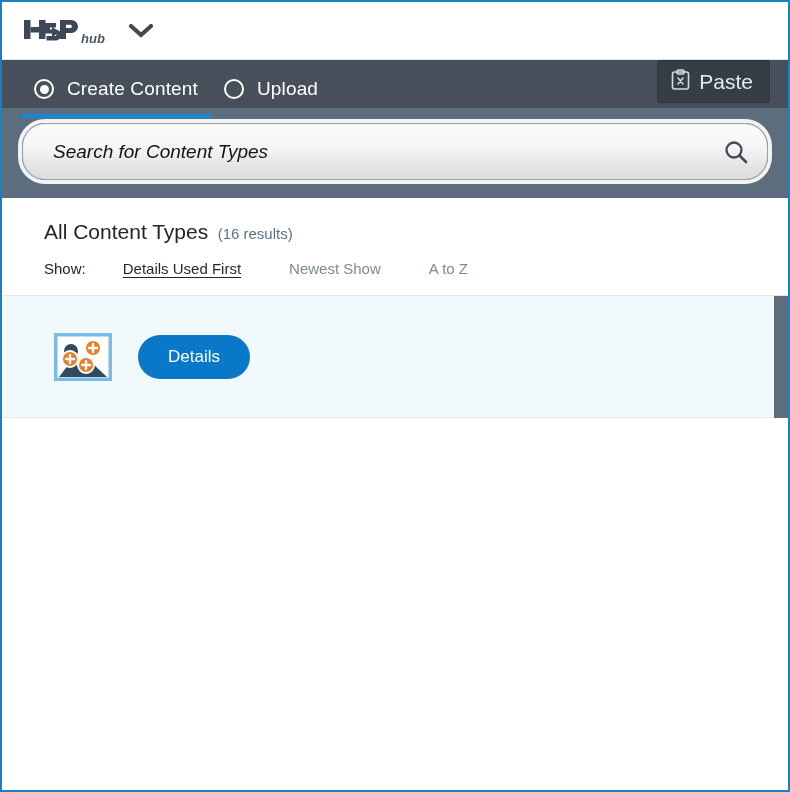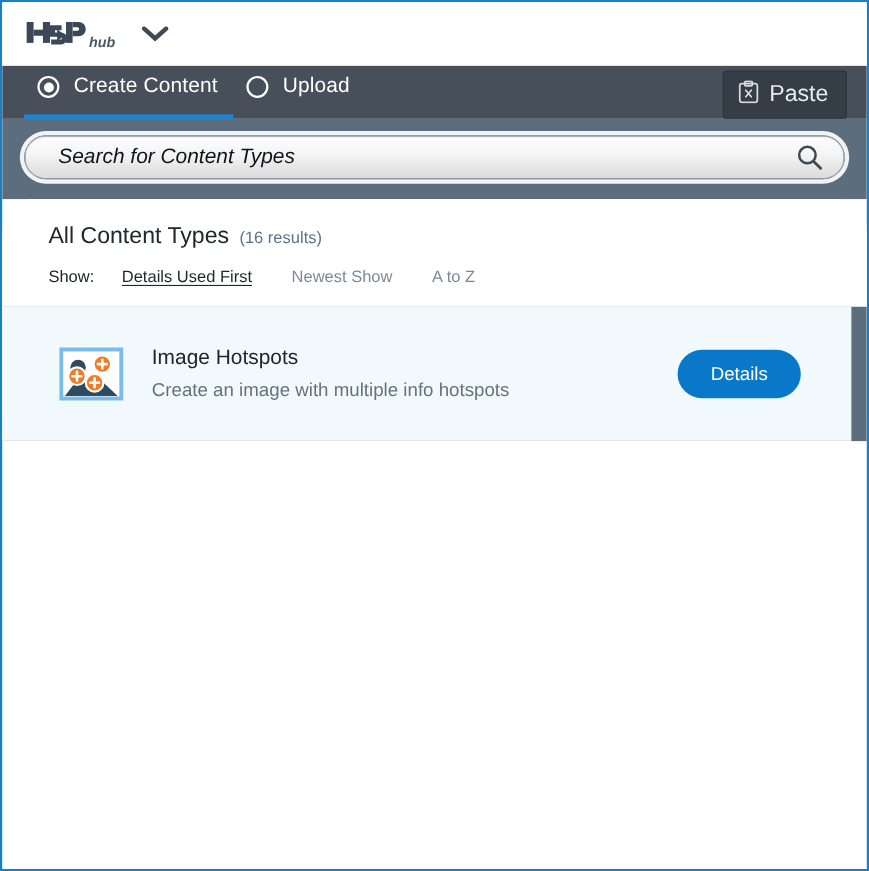--- a/index.html
+++ b/index.html
@@ -74,21 +74,21 @@
     justify-content: center;
     cursor: pointer;
   }
 
   
   .mode-bar {
     position: relative;
     height: 48px;
     background: #464f5a;
     display: flex;
-    align-items: flex-end;
+    align-items: flex-start;
     padding: 0 18px 0 20px;
     box-sizing: border-box;
   }
   .mode-tab {
     display: flex;
     align-items: center;
     height: 58px;
     padding: 0 14px 0 12px;
     cursor: pointer;
     position: relative;
@@ -143,21 +143,21 @@
   }
 
   
   .search-band {
     background: #5c6d7d;
     padding: 15px 20px 18px 20px;
     box-sizing: border-box;
   }
   .search-box {
     position: relative;
-    height: 40px;
+    height: 57px;
     border-radius: 23px;
     background: linear-gradient(to bottom, #fdfdfd 0%, #f4f4f4 45%, #e3e3e3 80%, #dcdcdc 100%);
     border: 1px solid #9aa3ab;
     box-shadow: 0 0 0 4px rgba(255,255,255,0.92), inset 0 1px 2px rgba(0,0,0,0.07);
     display: flex;
     align-items: center;
     padding: 0 18px 0 28px;
     box-sizing: border-box;
   }
   .search-input {
@@ -200,21 +200,21 @@
   .results-count {
     font-size: 15px;
     color: #5d7287;
     display: inline;
     margin-left: 5px;
   }
   .sort-row {
     display: flex;
     align-items: flex-end;
     padding: 16px 0 18px 42px;
-    gap: 0;
+    gap: 12px;
   }
   .sort-label {
     font-size: 15px;
     color: #20262e;
     margin-right: 25px;
   }
   .sort-opt {
     font-size: 15px;
     color: #7b8a99;
     margin-right: 36px;
@@ -379,24 +379,20 @@
             <circle cx="17" cy="18" r="7" fill="#2e4b62"></circle>
             <path d="M5 44 L21 23 L31 38 L38 30 L53 44 Z" fill="#2e4b62"></path>
             <circle cx="16" cy="26" r="8" fill="#ef7d28" stroke="#ffffff" stroke-width="2"></circle>
             <path d="M16 22 v8 M12 26 h8" stroke="#ffffff" stroke-width="2.4" stroke-linecap="round"></path>
             <circle cx="39" cy="15" r="8" fill="#ef7d28" stroke="#ffffff" stroke-width="2"></circle>
             <path d="M39 11 v8 M35 15 h8" stroke="#ffffff" stroke-width="2.4" stroke-linecap="round"></path>
             <circle cx="32" cy="32" r="8" fill="#ef7d28" stroke="#ffffff" stroke-width="2"></circle>
             <path d="M32 28 v8 M28 32 h8" stroke="#ffffff" stroke-width="2.4" stroke-linecap="round"></path>
           </svg>
         </span>
-        <span class="row-text">
-          <div class="row-title">Image Hotspots</div>
-          <div class="row-desc">Create an image with multiple info hotspots</div>
-        </span>
         <button class="details-btn">Details</button>
       </div>
 
       <div class="scroll-track">
         <div class="scroll-thumb"></div>
       </div>
     </div>
   </div>
 
 </div>

